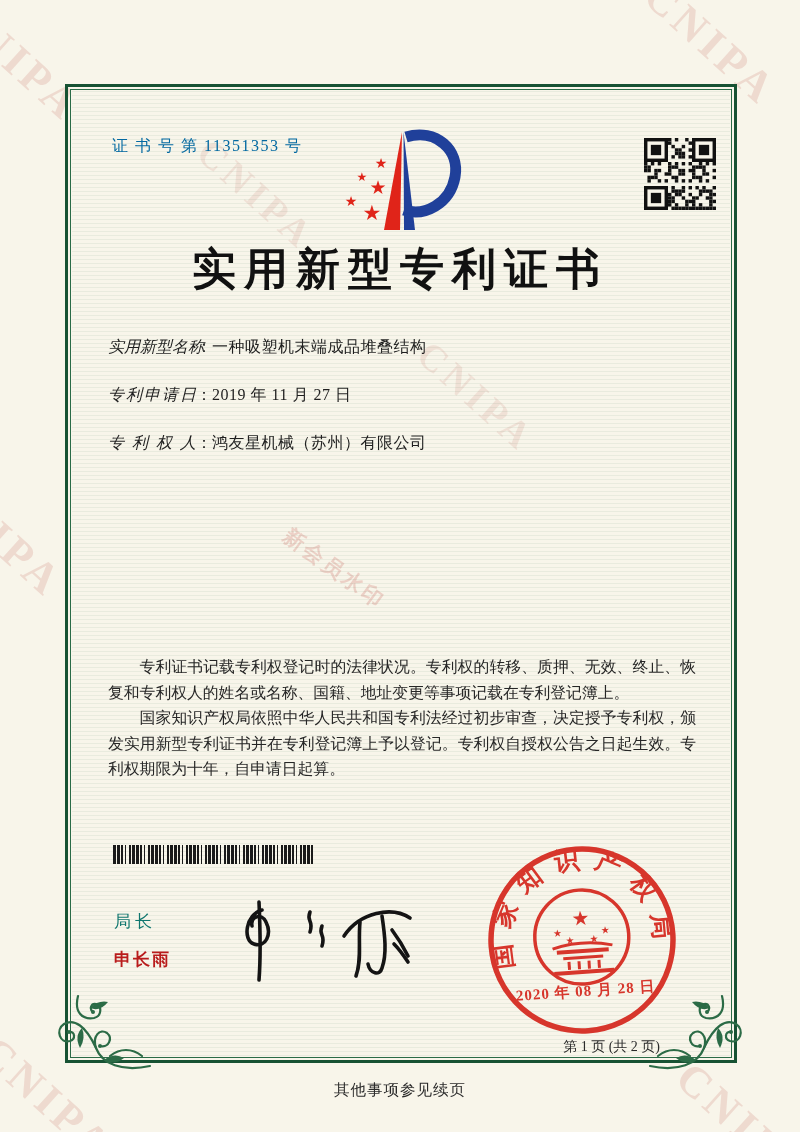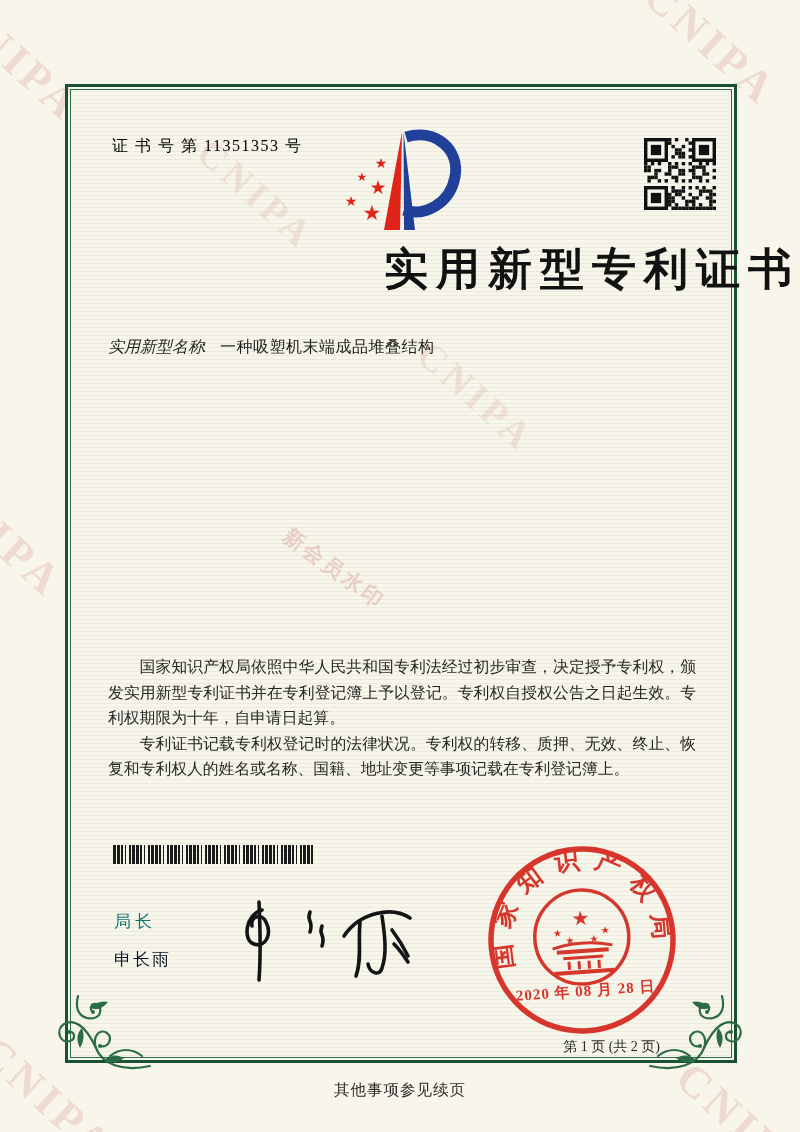--- a/index.html
+++ b/index.html
@@ -28,32 +28,32 @@
   .frame-inner{
     position:absolute;left:2px;top:2px;right:2px;bottom:2px;
     border:1px solid #2a6b47;
   }
   .frame-texture{
     position:absolute;left:4px;top:4px;right:4px;bottom:4px;
     background:repeating-linear-gradient(180deg, rgba(44,107,70,0.075) 0 1px, rgba(0,0,0,0) 1px 4px);
   }
   
   .abs{position:absolute;z-index:3;}
-  .cert-no{left:112px;top:136px;font-size:16px;letter-spacing:1.5px;color:#000000;}
-  .title{left:0;width:800px;top:240px;text-align:right;font-size:44px;font-weight:bold;letter-spacing:8px;color:#111;}
+  .cert-no{left:112px;top:136px;font-size:16px;letter-spacing:1.5px;color:#0369a1;}
+  .title{left:0;width:800px;top:240px;text-align:center;font-size:44px;font-weight:bold;letter-spacing:8px;color:#111;}
   .fields{left:108px;top:336px;width:600px;font-size:16px;color:#1f1f1f;}
   .frow{height:21px;line-height:21px;margin-bottom:27px;position:relative;white-space:nowrap;}
   .flabel{display:inline-block;width:88px;text-align:justify;text-align-last:justify;vertical-align:top;font-style:italic;}
   .fcolon{display:inline-block;vertical-align:top;}
-  .fvalue{margin-left:8px;letter-spacing:0.5px;}
+  .fvalue{letter-spacing:0.5px;}
   .grant2{position:absolute;left:242px;top:0;}
   .paras{left:108px;top:654px;width:588px;font-size:15.8px;line-height:25.5px;color:#262626;text-align:justify;}
   .paras p{margin:0;text-indent:2em;}
   .sig-title{left:114px;top:910px;font-size:17px;letter-spacing:4px;color:#0f766e;}
-  .sig-name{left:114px;top:948px;font-size:17px;letter-spacing:2px;color:#0f172a;}
+  .sig-name{left:114px;top:948px;font-size:17px;letter-spacing:2px;color:#b91c1c;font-weight:bold;}
   .page-info{left:0;width:660px;top:1038px;text-align:right;font-size:14px;color:#2a2a2a;}
   .cont-note{left:0;width:800px;top:1080px;text-align:center;font-size:15.5px;letter-spacing:1px;color:#2a2a2a;}
   
   .logo{left:336px;top:124px;width:132px;height:114px;}
   
   .qr{left:644px;top:138px;width:72px;height:72px;}
   
   .barcode{left:113px;top:845px;width:204px;height:19px;}
   
   .signature{left:232px;top:896px;width:195px;height:88px;}
@@ -231,25 +231,31 @@
     <rect x="3.4285714285714284" y="51.42857142857142" width="17.142857142857142" height="17.142857142857142" fill="#f8f5ea"></rect>
     <rect x="6.857142857142857" y="54.857142857142854" width="10.285714285714285" height="10.285714285714285" fill="#111"></rect>
   </svg>
 
 <div class="abs title">实用新型专利证书</div>
 
 <div class="abs fields">
   <div class="frow">
     <span class="flabel">实用新型名称</span><span class="fcolon">：</span><span class="fvalue">一种吸塑机末端成品堆叠结构</span>
   </div>
+  <div class="frow">
+    <span class="flabel">专利申请日</span><span class="fcolon">：</span><span class="fvalue">2019 年 11 月 27 日</span>
+  </div>
+  <div class="frow">
+    <span class="flabel">专利权人</span><span class="fcolon">：</span><span class="fvalue">鸿友星机械（苏州）有限公司</span>
+  </div>
 </div>
 
 <div class="abs paras">
+  <p>专利证书记载专利权登记时的法律状况。专利权的转移、质押、无效、终止、恢复和专利权人的姓名或名称、国籍、地址变更等事项记载在专利登记簿上。</p>
   <p>国家知识产权局依照中华人民共和国专利法经过初步审查，决定授予专利权，颁发实用新型专利证书并在专利登记簿上予以登记。专利权自授权公告之日起生效。专利权期限为十年，自申请日起算。</p>
-  <p>专利证书记载专利权登记时的法律状况。专利权的转移、质押、无效、终止、恢复和专利权人的姓名或名称、国籍、地址变更等事项记载在专利登记簿上。</p>
 </div>
 
 <svg class="abs barcode" id="barcode" viewBox="0 0 204 19">
     <rect x="0" y="0" width="3" height="19" fill="#1a1a1a"></rect>
     <rect x="4" y="0" width="3" height="19" fill="#1a1a1a"></rect>
     <rect x="8" y="0" width="2" height="19" fill="#1a1a1a"></rect>
     <rect x="12" y="0" width="1" height="19" fill="#1a1a1a"></rect>
     <rect x="16" y="0" width="2" height="19" fill="#1a1a1a"></rect>
     <rect x="19" y="0" width="3" height="19" fill="#1a1a1a"></rect>
     <rect x="23" y="0" width="3" height="19" fill="#1a1a1a"></rect>

